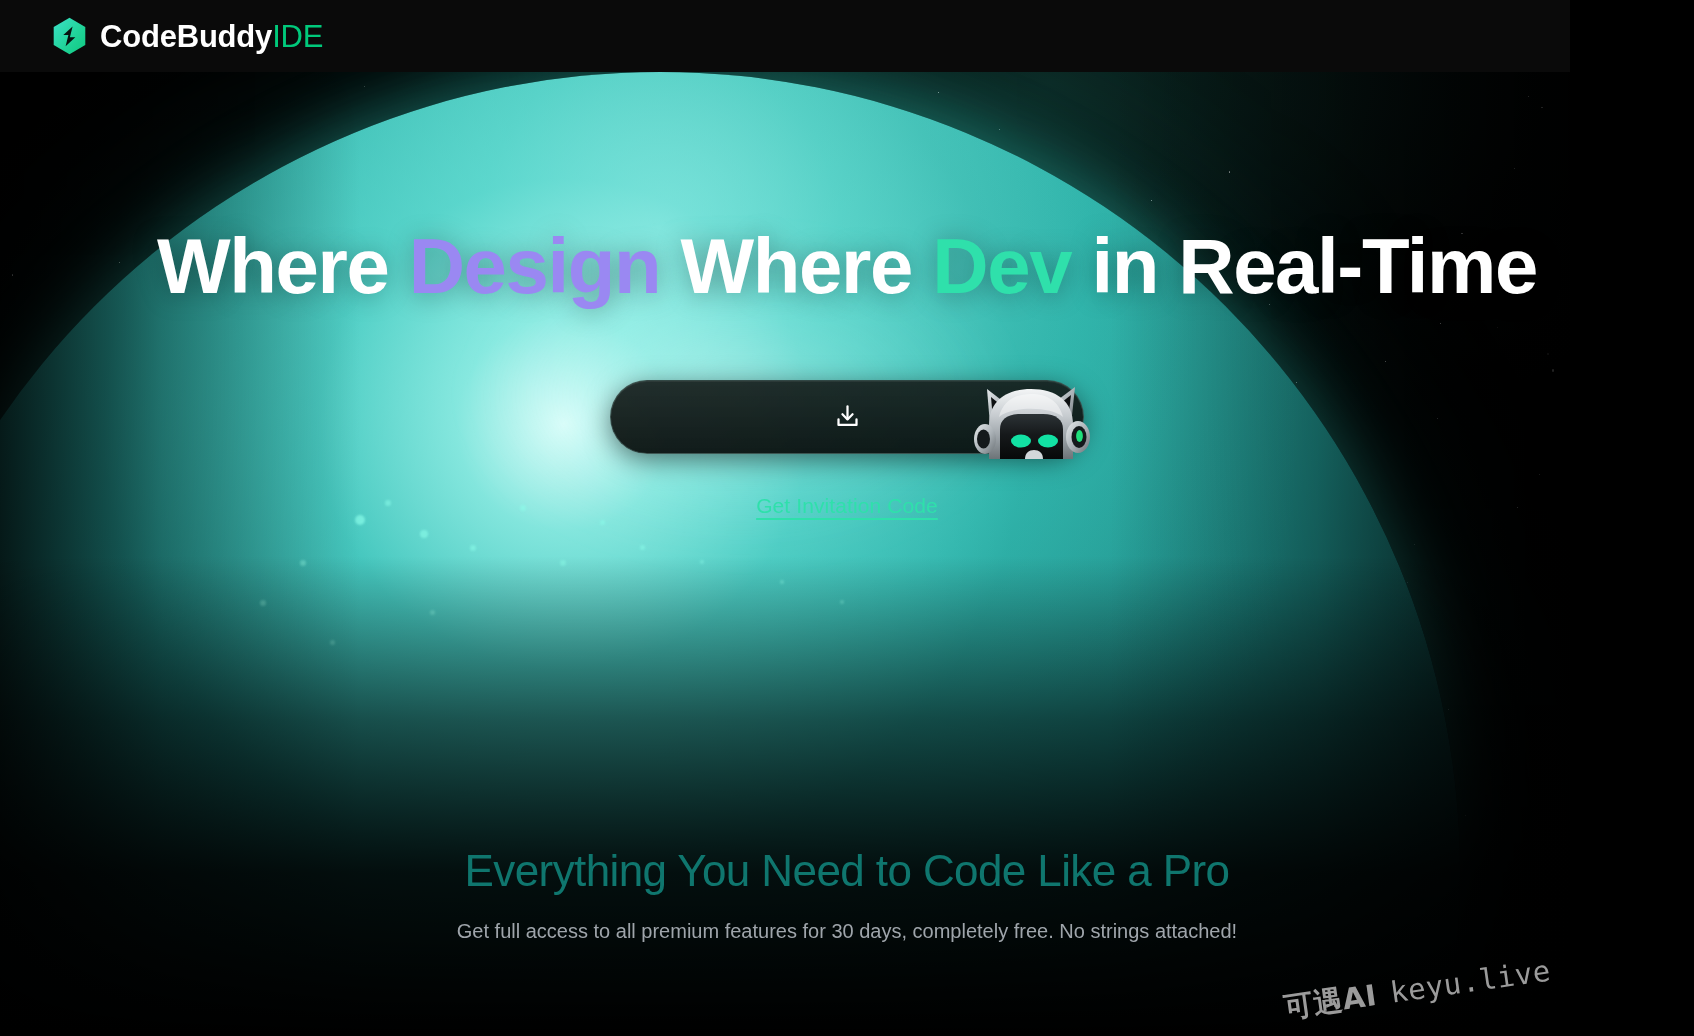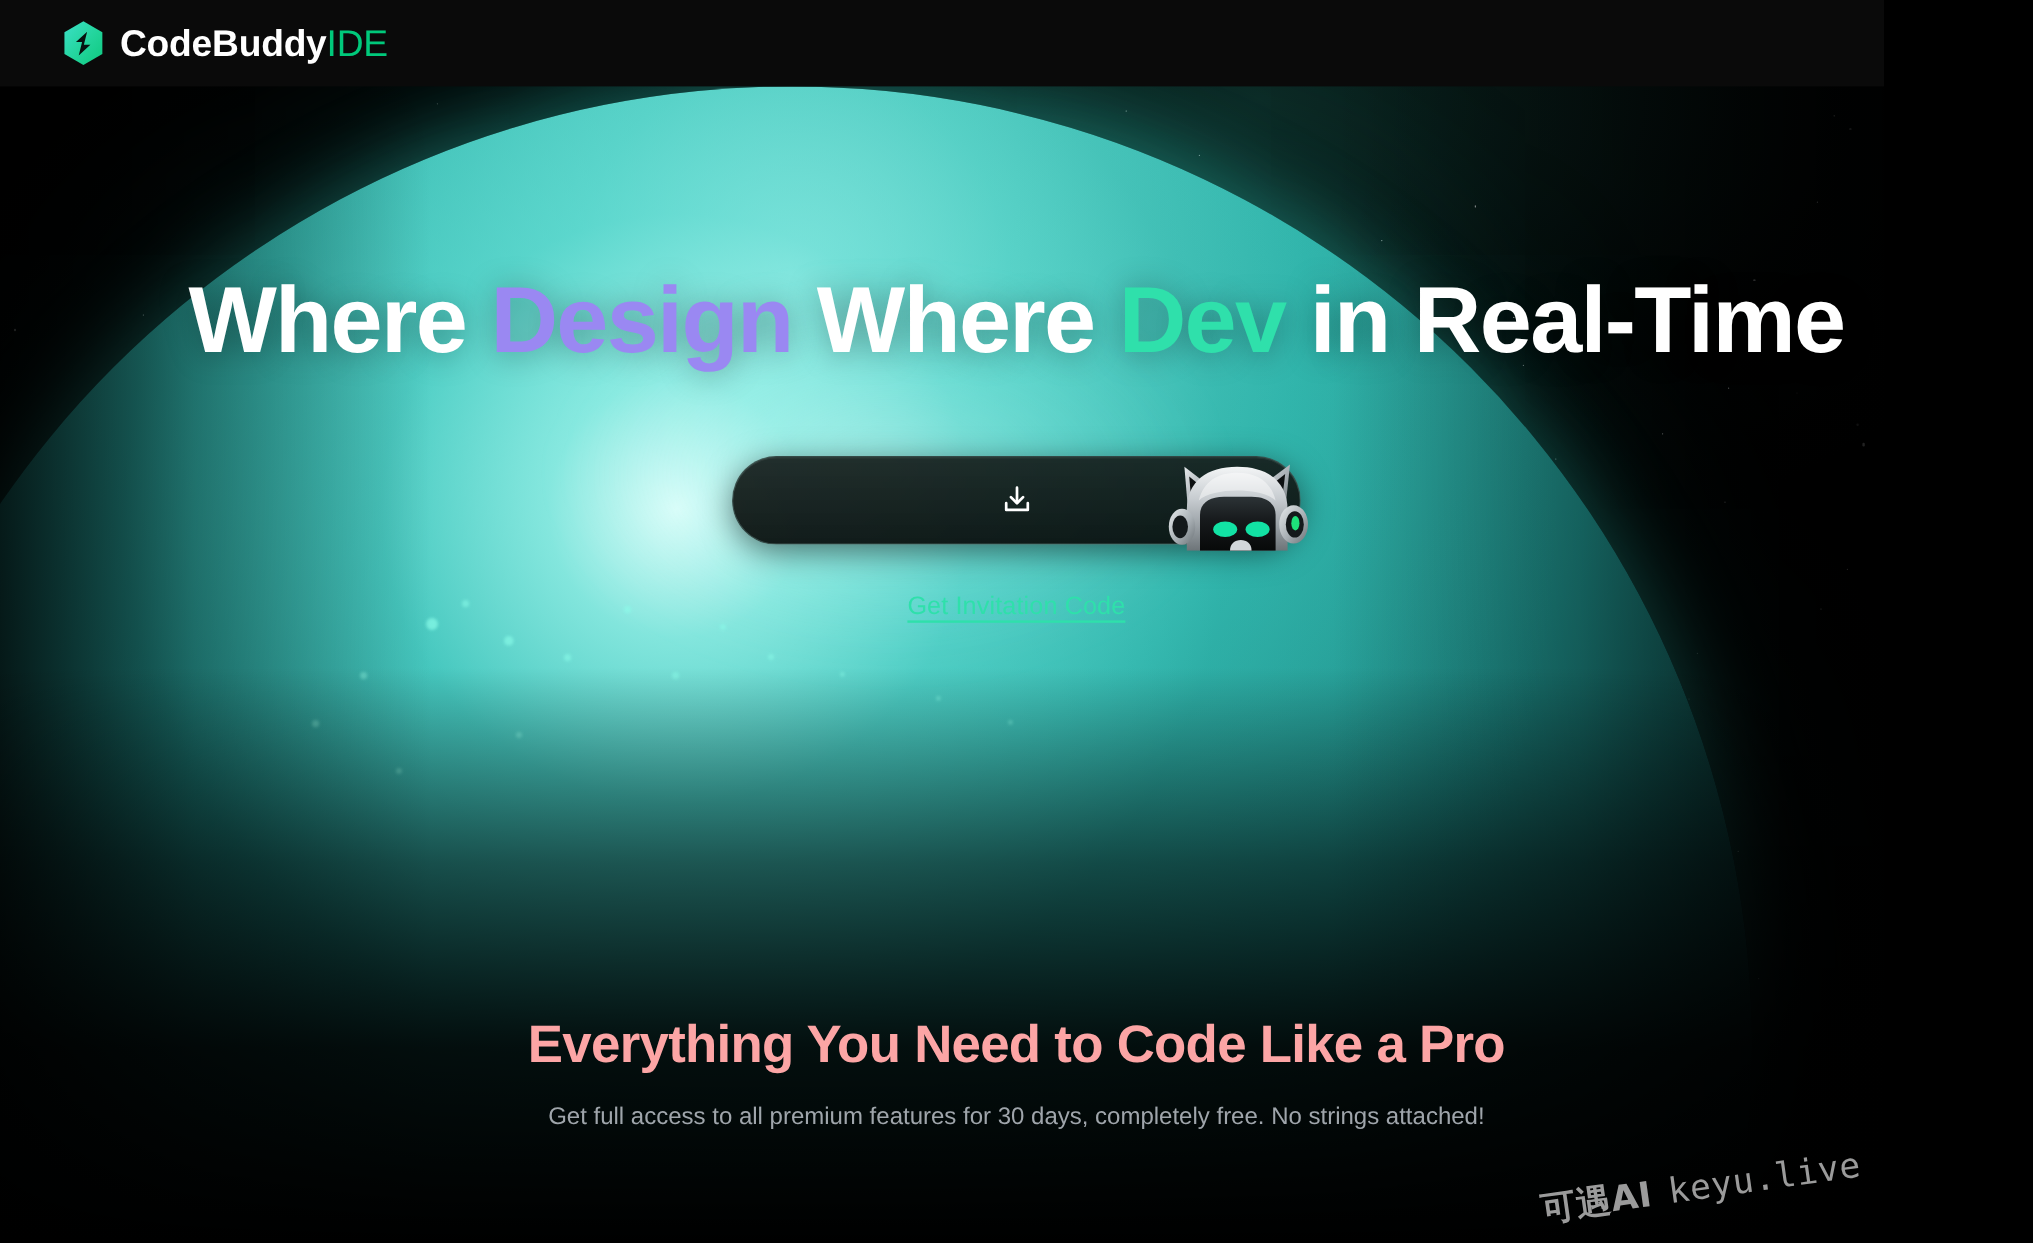--- a/index.html
+++ b/index.html
@@ -151,21 +151,21 @@
     font-size:21px; color:#2fe0ab; text-decoration:underline;
     text-underline-offset:5px; cursor:pointer; letter-spacing:0.1px;
   }
 
   
   .section {
     position:absolute; left:0; top:846px; width:1694px;
     text-align:center; z-index:20;
   }
   .section-title {
-    font-size:44px; font-weight:700; color:#fca5a5; letter-spacing:-0.6px;
+    font-size:44px; font-weight:400; color:#0f766e; letter-spacing:-0.6px;
   }
   .section-sub {
     margin-top:24px; font-size:20px; color:#9fa5ab; font-weight:400;
   }
 
   
   .watermark {
     position:absolute; right:18px; bottom:26px;
     transform:rotate(-8deg);
     font-size:29px; color:#9b9b9b; font-weight:600;

